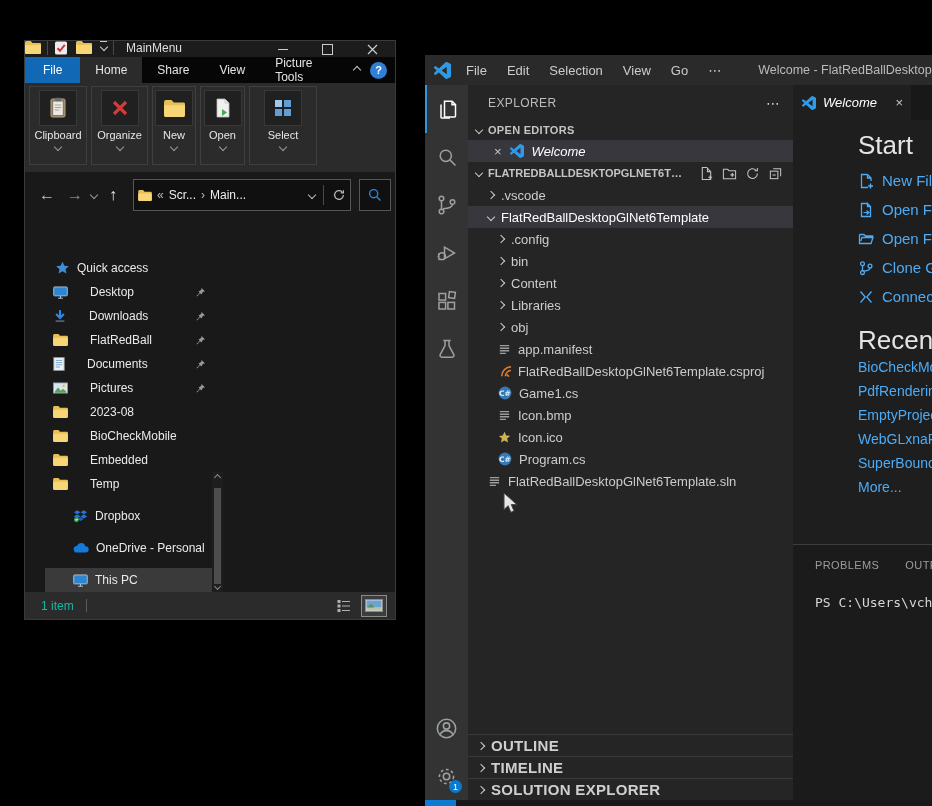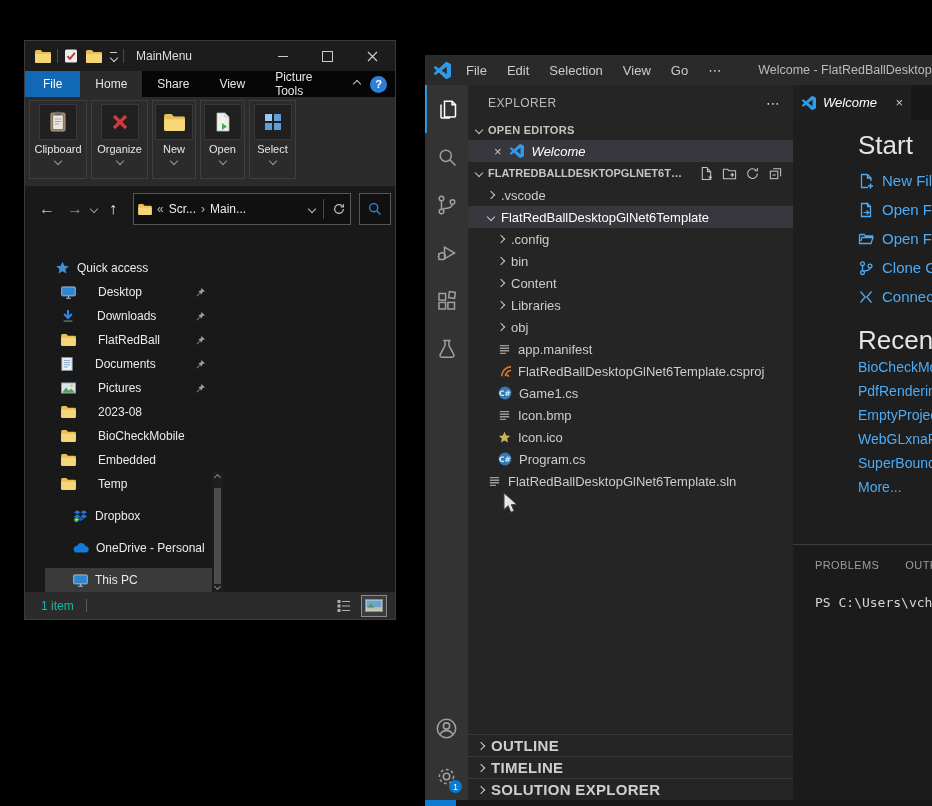--- a/index.html
+++ b/index.html
@@ -6,21 +6,21 @@
   body{width:932px;height:806px;background:#000;position:relative;overflow:hidden;
        font-family:"Liberation Sans","DejaVu Sans",sans-serif;-webkit-font-smoothing:antialiased;}
   svg{display:block;}
   .cv{display:inline-block;width:5px;height:5px;border-right:1.4px solid currentColor;border-bottom:1.4px solid currentColor;flex:none;}
   .cv.r{transform:rotate(-45deg);}
   .cv.d{transform:rotate(45deg);}
   .cv.u{transform:rotate(-135deg);}
 
   
   .ew{position:absolute;left:24px;top:40px;width:372px;height:580px;background:#191919;border:1px solid #3a3a3a;box-sizing:border-box;color:#e8e8e8;font-size:12px;overflow:hidden;display:flex;flex-direction:column;}
-  .ew-titlebar{height:30px;display:flex;align-items:center;background:#1c1c1c;padding-left:10px;flex:none;}
+  .ew-titlebar{height:16px;display:flex;background:#1c1c1c;flex:none;}
   .ew-titlebar .qsep{width:1px;height:14px;background:#4a4a4a;margin:0 6px;}
   .ew-title{margin-left:6px;color:#dedede;font-size:12px;}
   .ew-winbtns{margin-left:auto;display:flex;height:100%;}
   .winbtn{width:45px;height:100%;display:flex;align-items:center;justify-content:center;color:#cccccc;}
   .minglyph{width:10px;height:1px;background:#ccc;}
   .maxglyph{width:9px;height:9px;border:1px solid #ccc;}
   .ew-tabs{height:26px;background:#060606;display:flex;align-items:stretch;flex:none;font-size:12px;}
   .ew-tab{padding:0 15px;display:flex;align-items:center;color:#e4e4e4;}
   .ew-tab.file{background:#1168b5;color:#fff;padding:0 18px;}
   .ew-tab.active{background:#2b2b2b;}
@@ -37,21 +37,21 @@
   .addr .crumb{color:#ececec;white-space:nowrap;}
   .addr-right{margin-left:auto;display:flex;align-items:center;gap:8px;}
   .addr-sep{width:1px;height:20px;background:#4a4a4a;}
   .searchbox{width:30px;height:30px;border:1px solid #565656;background:#101010;display:flex;align-items:center;justify-content:center;margin-left:4px;flex:none;}
   .ew-body{flex:1;display:flex;min-height:0;align-items:flex-end;}
   .ew-side{width:187px;flex:none;padding-top:16px;overflow:hidden;}
   .srow{height:24px;display:flex;align-items:center;gap:7px;padding-right:6px;}
   .srow .slabel{white-space:nowrap;overflow:hidden;color:#eaeaea;}
   .srow .pin{margin-left:auto;flex:none;}
   .srow.sel{background:#3a3a3a;}
-  .lvl0{padding-left:30px;} .lvl1{padding-left:36px;gap:22px;} .lvlTop{padding-left:28px;}
+  .lvl0{padding-left:30px;} .lvl1{padding-left:28px;gap:22px;} .lvlTop{padding-left:28px;}
   .gap{margin-top:8px;margin-left:20px;}
   .ew-vscroll{width:11px;flex:none;background:#1e1e1e;display:flex;flex-direction:column;align-items:center;padding:3px 0;}
   .thumb{width:7px;height:96px;background:#4d4d4d;margin-top:8px;}
   .ew-vscroll .cv{color:#8a8a8a;}
   .ew-vscroll .spacer{flex:1;}
   .ew-content{flex:1;position:relative;}
   .fileitem{position:absolute;left:41px;top:50px;width:92px;text-align:center;}
   .fileitem .flabel{margin-top:6px;color:#ededed;font-size:12px;white-space:nowrap;}
   .ew-status{height:27px;background:#2b2b2b;display:flex;align-items:center;padding:0 8px 0 16px;flex:none;color:#14b8a6;}
   .ew-status .sdiv{width:1px;height:13px;background:#5a5a5a;margin-left:12px;}
@@ -223,21 +223,21 @@
       <span class="rbtn">
           <svg width="18" height="20" viewBox="0 0 18 20">
             <path d="M3 1h8l4 4v14H3z" fill="#f0f0f0" stroke="#bbb" stroke-width="0.8"></path>
             <path d="M11 1v4h4" fill="none" stroke="#bbb" stroke-width="0.8"></path>
             <path d="M8 11l5 3.5-5 3.5z" fill="#3fae49"></path>
           </svg>
         </span>
       <span class="rlabel">Open</span>
       <span class="cv d"></span>
     </div>
-    <div class="rgroup" style="width:47px">
+    <div class="rgroup" style="width:68px">
       <span class="rbtn">
           <svg width="18" height="18" viewBox="0 0 18 18">
             <rect x="1" y="1" width="7" height="7" fill="#9cc9ef"></rect>
             <rect x="10" y="1" width="7" height="7" fill="#5f9fd6"></rect>
             <rect x="1" y="10" width="7" height="7" fill="#5f9fd6"></rect>
             <rect x="10" y="10" width="7" height="7" fill="#5f9fd6"></rect>
           </svg>
         </span>
       <span class="rlabel">Select</span>
       <span class="cv d"></span>

